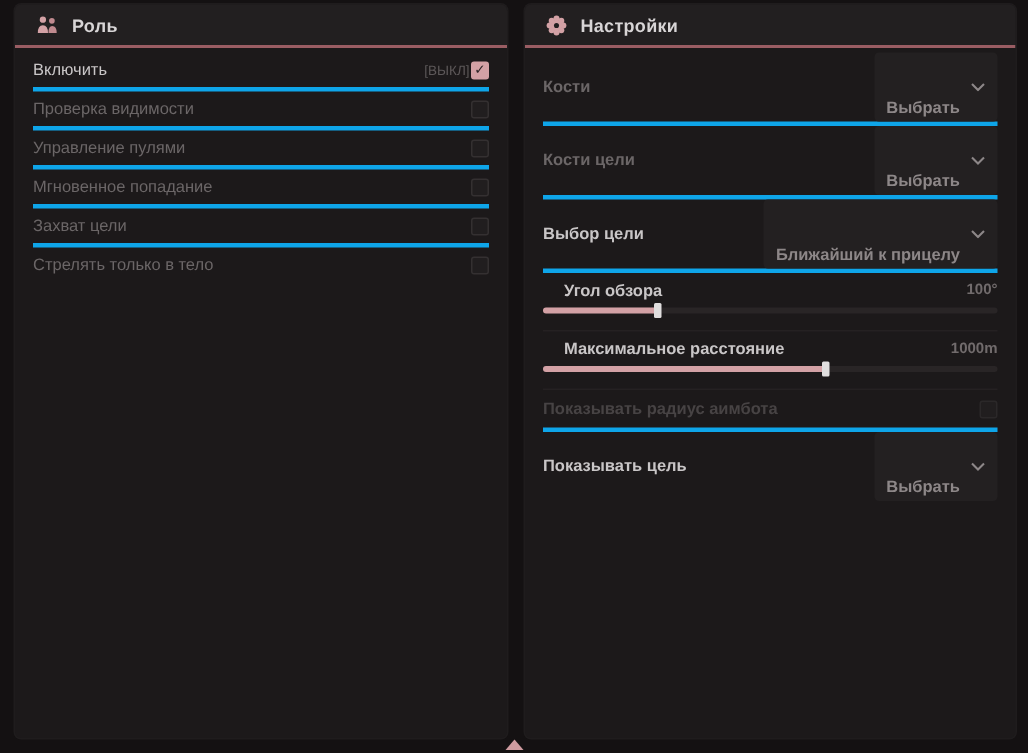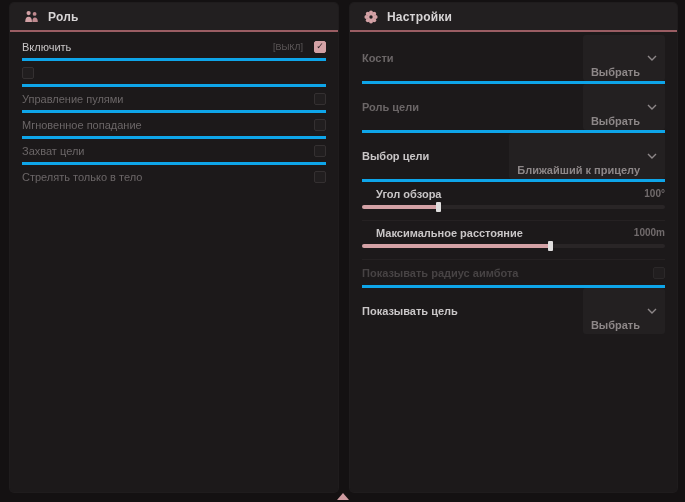--- a/index.html
+++ b/index.html
@@ -27,21 +27,21 @@
   .rows{padding:3px 12px 0;}
   .row{
     display:flex;align-items:center;min-height:23px;
     border-bottom:3px solid #0ea5e9;
   }
   .rows-right .row{min-height:25px;font-weight:bold;}
   .rows .row:last-child{border-bottom:none;gap:33px;}
   .lbl{color:#6b6667;font-size:11px;flex:1;}
   .lbl.bright{color:#c9c6c7;}
   .row.disabled .lbl{color:#474344;}
-  .tag{color:#5d5859;font-size:9px;margin-right:11px;text-align:right;}
+  .tag{color:#5d5859;font-size:9px;margin-right:1px;text-align:right;}
   .cb{
     width:12px;height:12px;border-radius:2px;box-sizing:border-box;
     background:#211e1f;border:1px solid #343031;
     display:flex;align-items:center;justify-content:center;
     font-size:9px;line-height:1;color:#2e2426;flex:0 0 auto;
   }
   .cb.checked{background:#d3a1a5;border-color:#d3a1a5;font-weight:bold;}
   .row.disabled .cb{border-color:#2b2829;}
   .sel{
     display:flex;align-items:center;gap:7px;
@@ -78,20 +78,21 @@
     </span>
     <span class="panel-title">Роль</span>
   </div>
   <div class="rows" id="rows-general">
       <div class="row">
         <span class="lbl bright">Включить</span>
         <span class="tag">[ВЫКЛ]</span>
         <span class="cb checked">✓</span>
       </div>
       <div class="row">
+        <span class="lbl">Проверка видимости</span>
         <span class="cb"></span>
       </div>
       <div class="row">
         <span class="lbl">Управление пулями</span>
         <span class="cb"></span>
       </div>
       <div class="row">
         <span class="lbl">Мгновенное попадание</span>
         <span class="cb"></span>
       </div>
@@ -132,21 +133,21 @@
         <span class="sel">
           <span class="sel-val">Выбрать</span>
           <span class="chev">
             <svg width="10" height="6" viewBox="0 0 10 6">
               <polyline points="1,1 5,5 9,1" fill="none" stroke="#8d8788" stroke-width="1.4"></polyline>
             </svg>
           </span>
         </span>
       </div>
       <div class="row">
-        <span class="lbl">Роль цели</span>
+        <span class="lbl">Кости цели</span>
         <span class="sel">
           <span class="sel-val">Выбрать</span>
           <span class="chev">
             <svg width="10" height="6" viewBox="0 0 10 6">
               <polyline points="1,1 5,5 9,1" fill="none" stroke="#8d8788" stroke-width="1.4"></polyline>
             </svg>
           </span>
         </span>
       </div>
       <div class="row">

